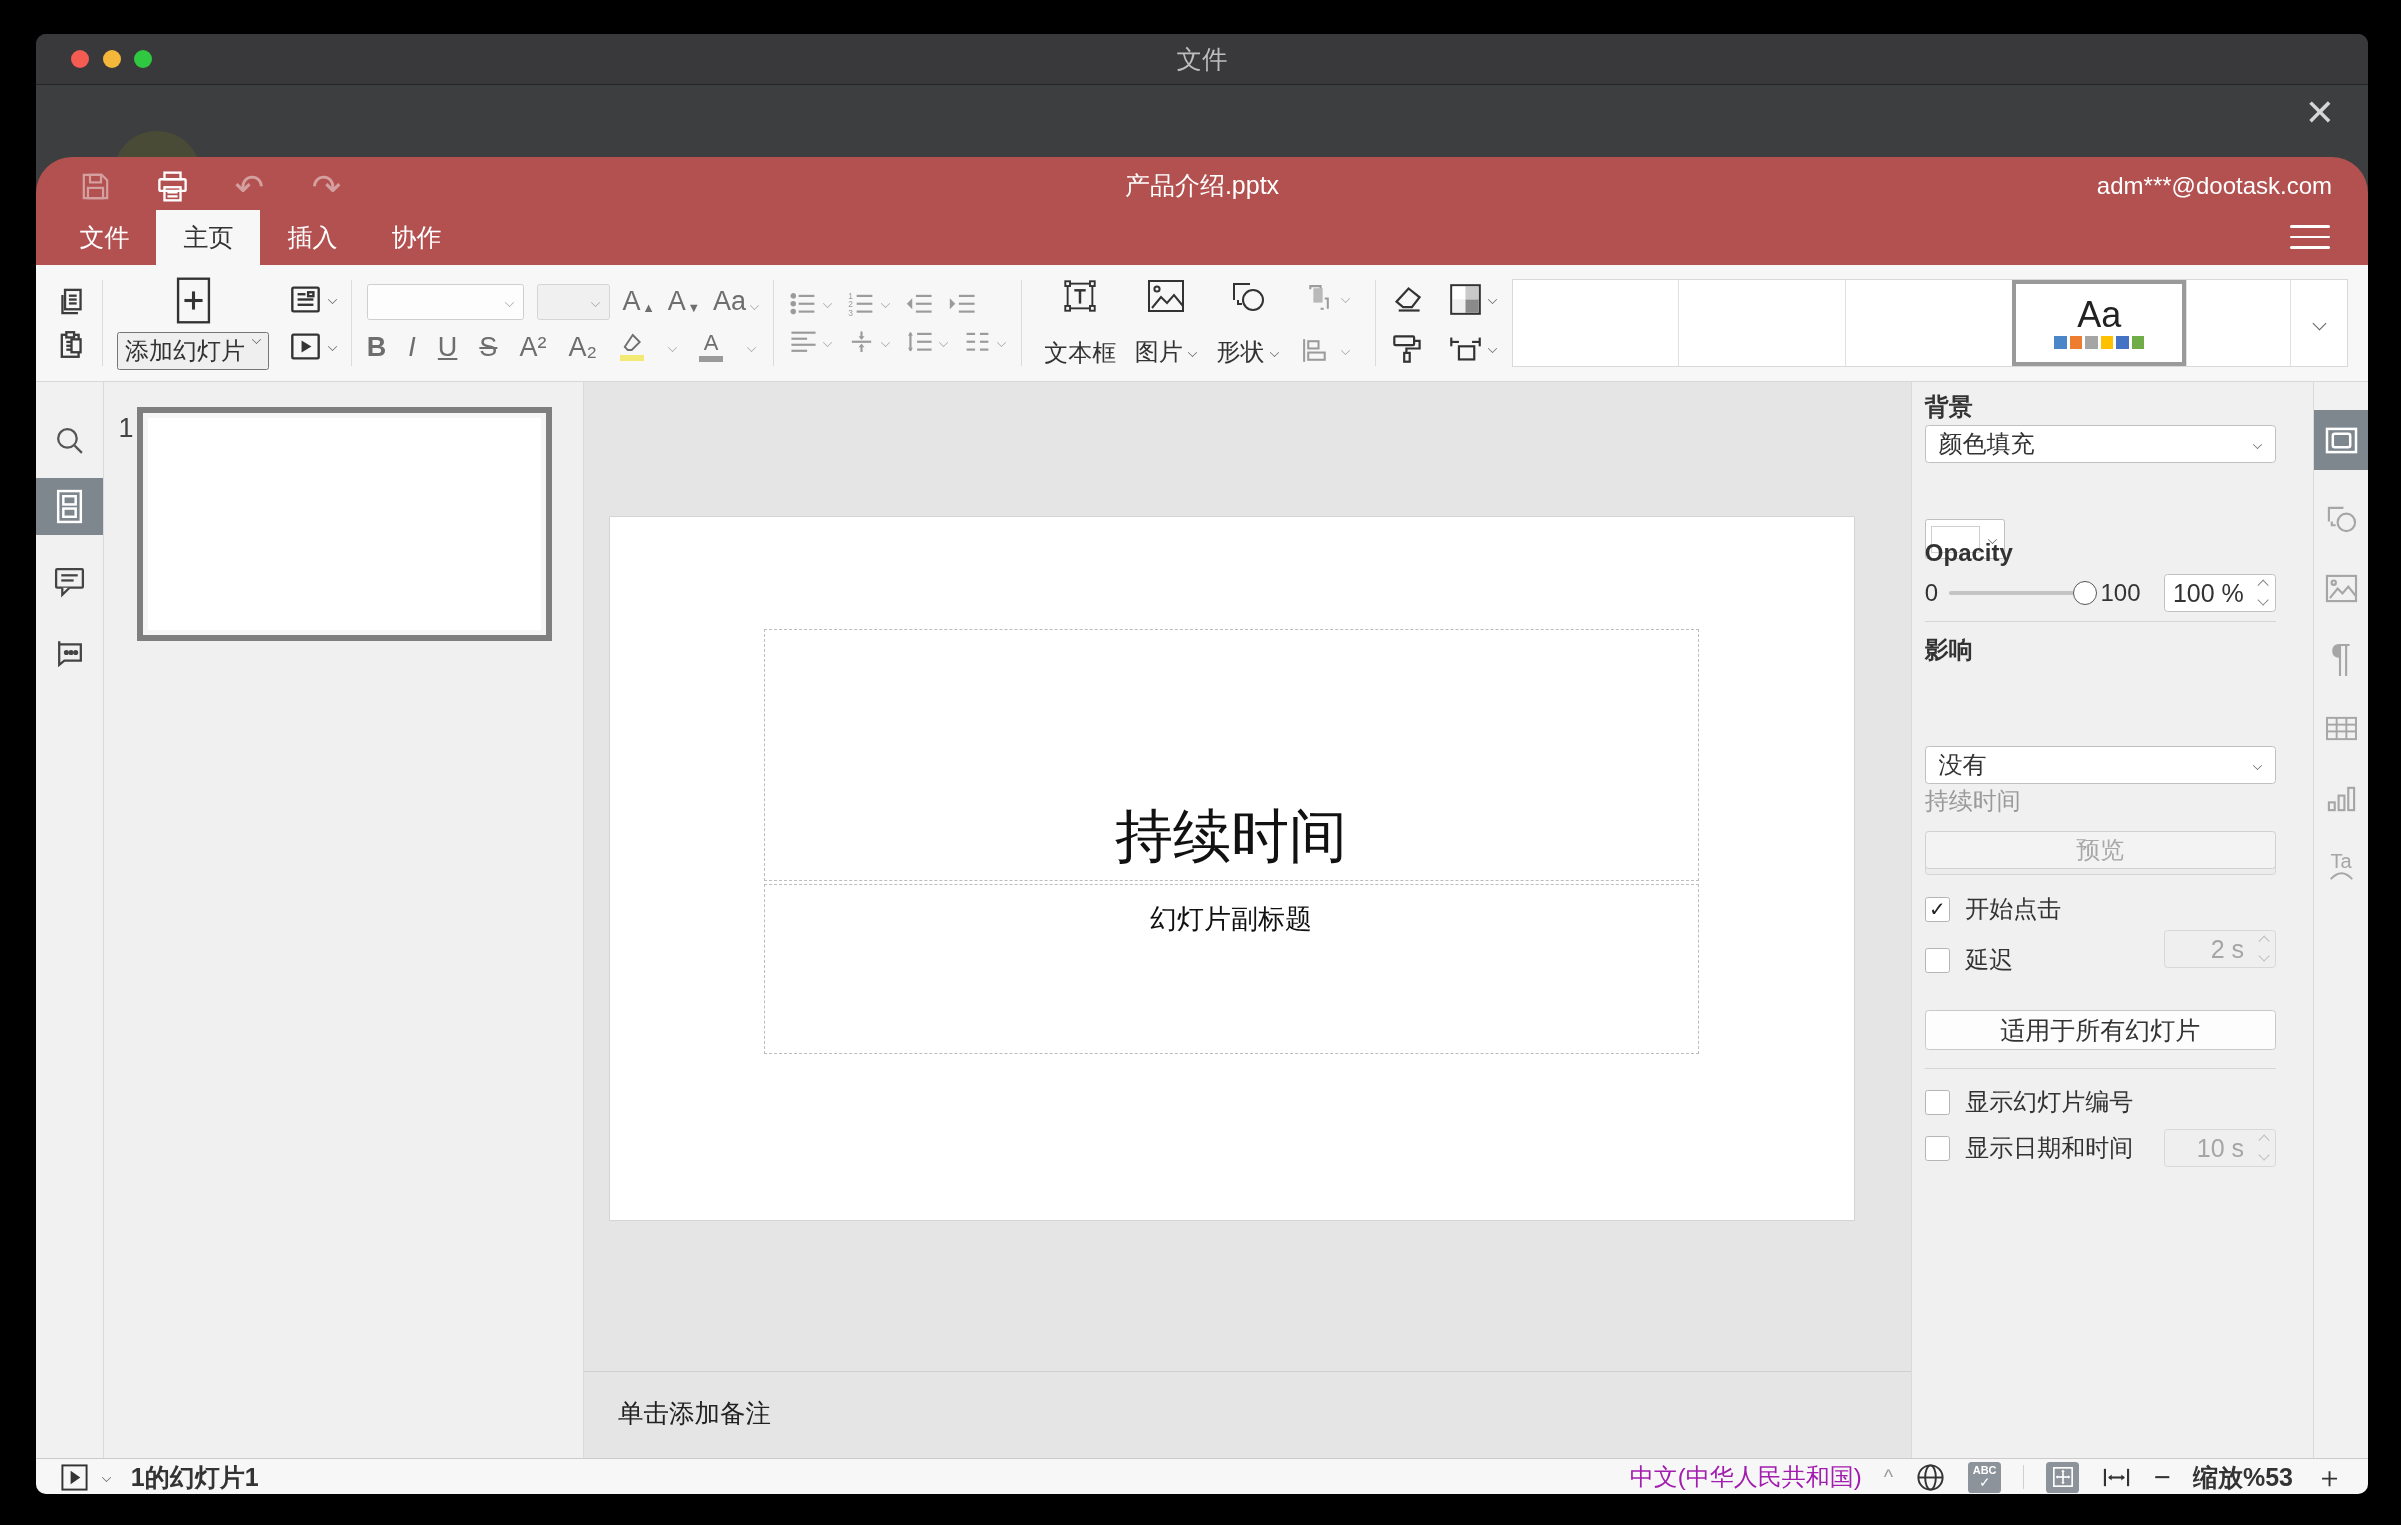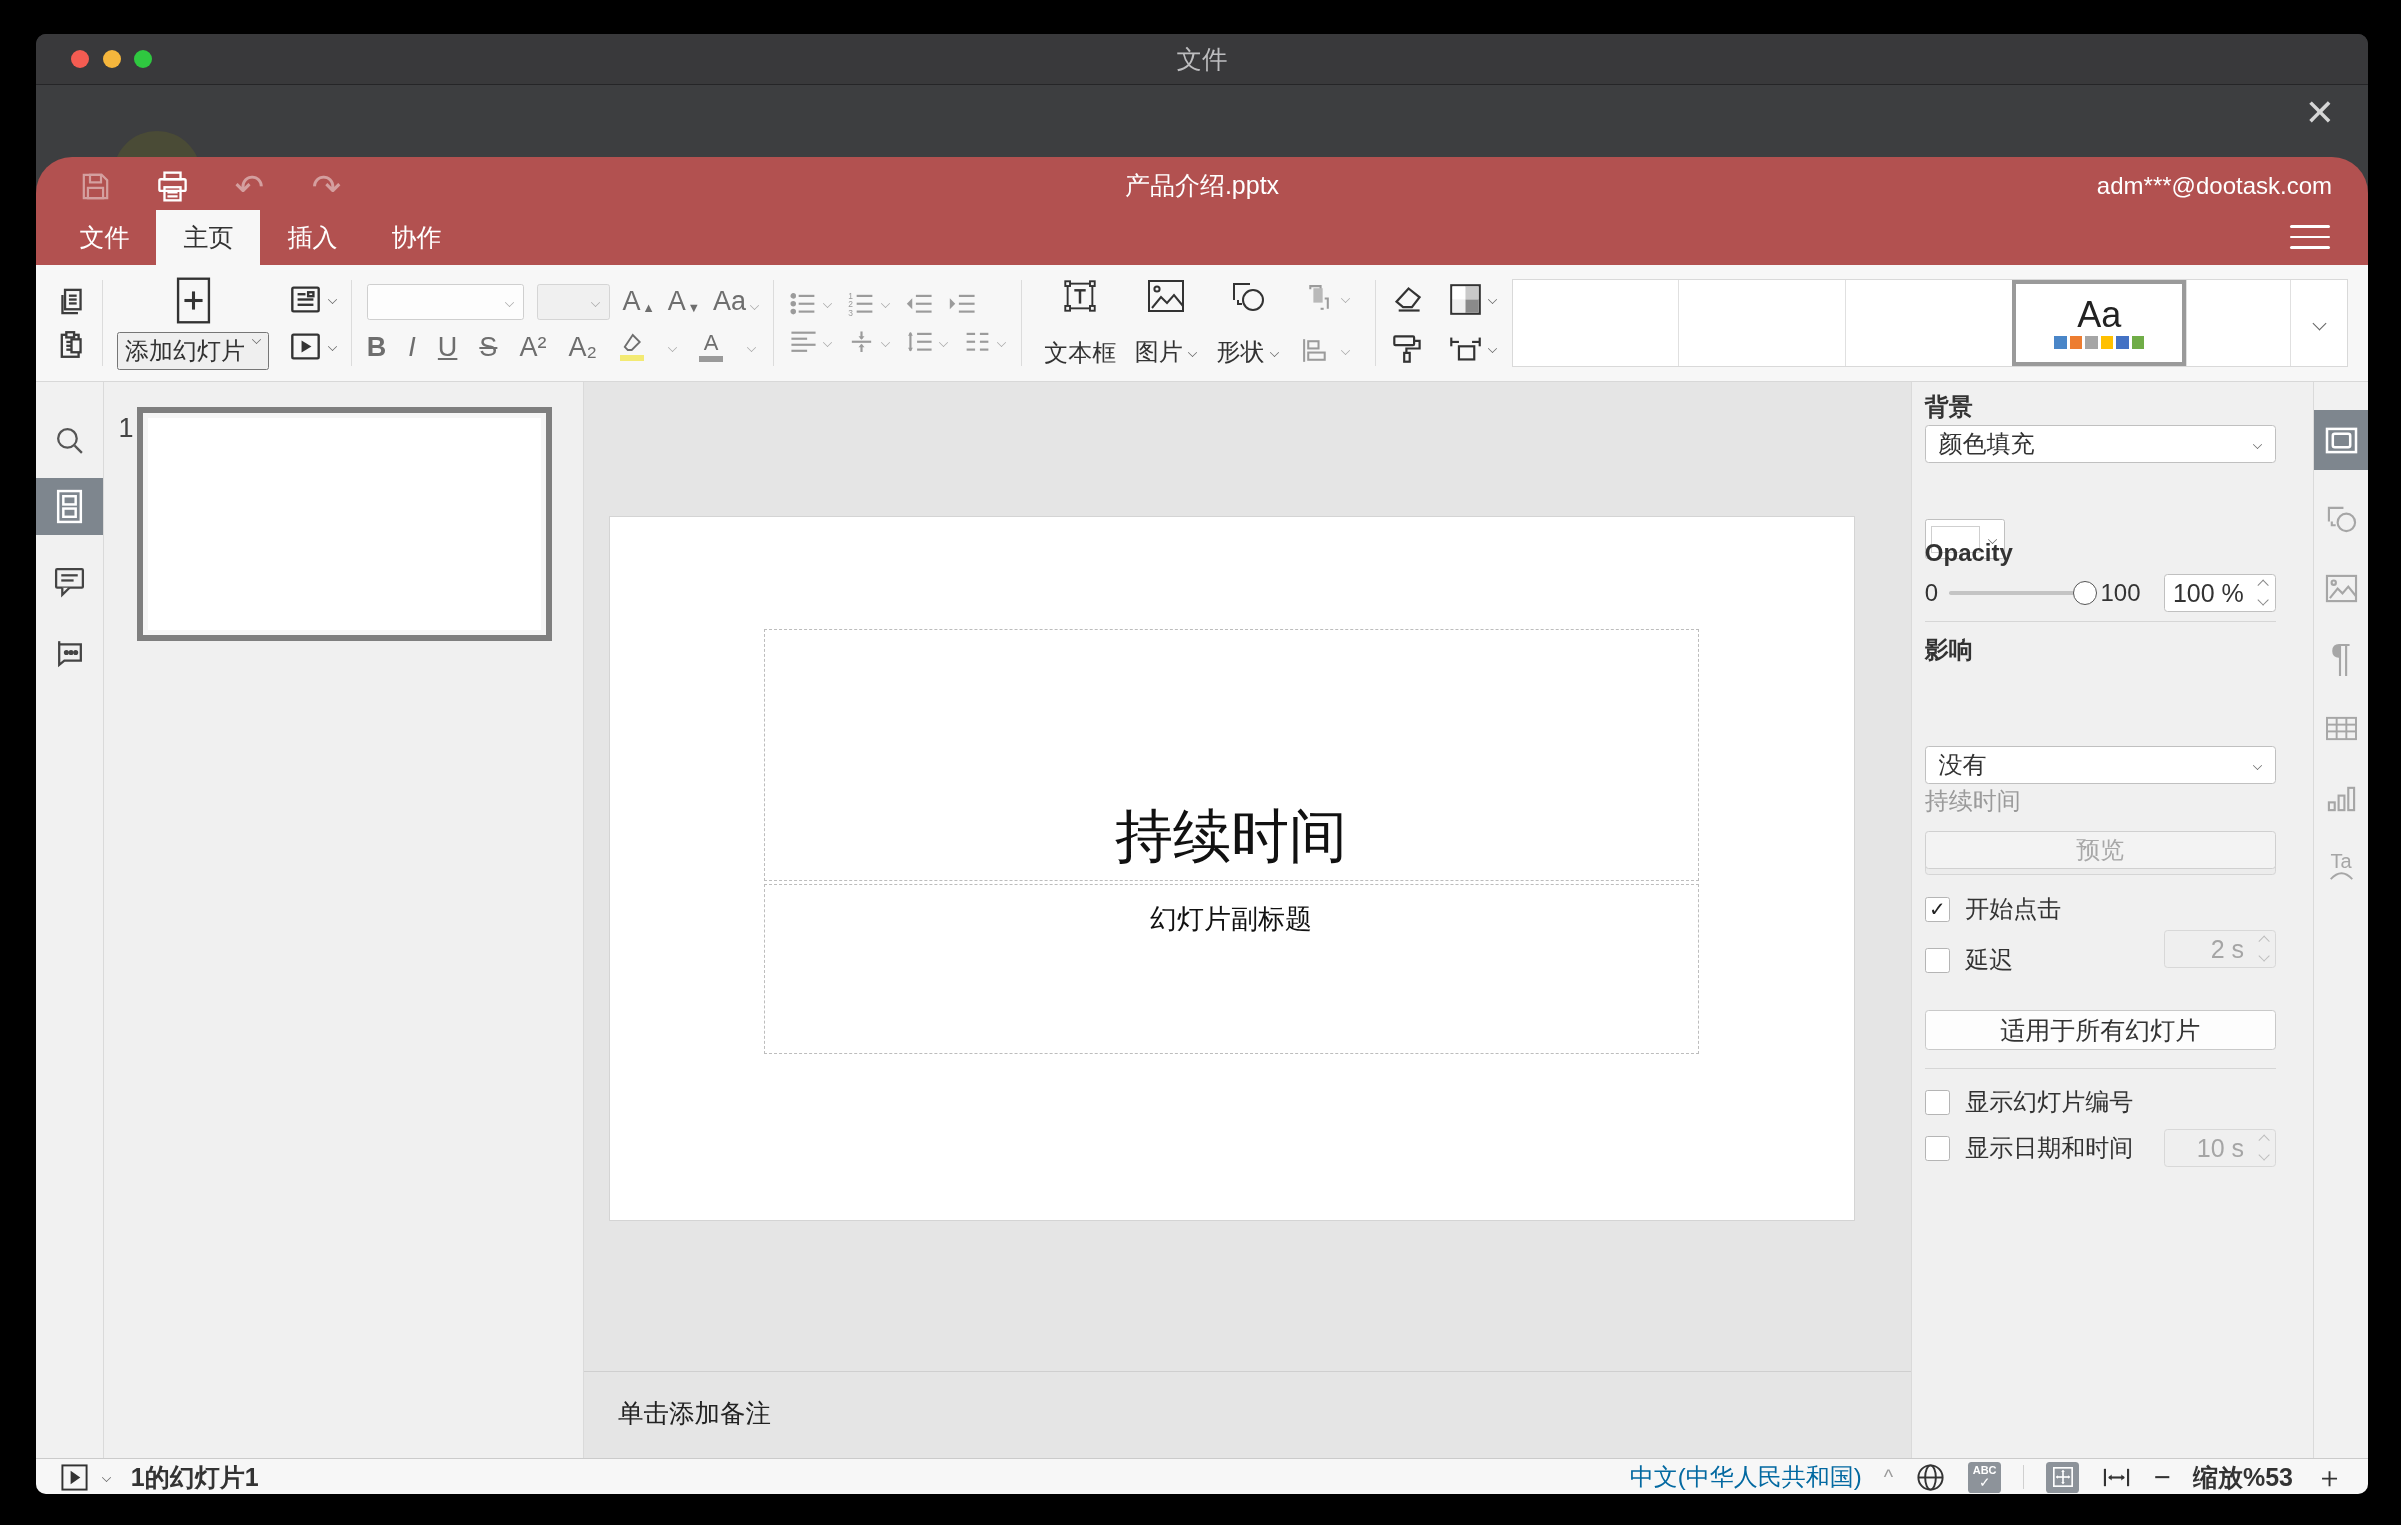--- a/index.html
+++ b/index.html
@@ -103,21 +103,21 @@
 .rslot{position:absolute;left:0;width:54px;height:51px;display:flex;align-items:center;justify-content:center;background:none;border:none;padding:0;color:#a6a6a6;}
 .rslot.sel{background:#7e868e;height:60px;color:#fff;}
 .rglyph{font-size:38px;line-height:1;color:#a6a6a6;}
 .ta-wrap{display:flex;flex-direction:column;align-items:center;color:#a6a6a6;}
 .ta-wrap span{font-size:20px;line-height:1;}
 
 .statusbar{height:37px;background:#f7f7f7;border-top:0.9px solid #cbcbcb;display:flex;align-items:center;padding:0 24px;position:relative;}
 .sb-left{display:flex;align-items:center;gap:11px;}
 .sb-slideinfo{font-size:25px;font-weight:bold;color:#333;margin-left:9px;}
 .sb-right{margin-left:auto;display:flex;align-items:center;gap:22px;}
-.sb-lang{font-size:24px;color:#0369a1;}
+.sb-lang{font-size:24px;color:#a21caf;}
 .sb-caret{font-size:20px;color:#9b9b9b;}
 .sb-block{width:33px;height:31px;border-radius:3.6px;background:#8d939a;display:flex;flex-direction:column;align-items:center;justify-content:center;border:none;padding:0;color:#fff;}
 .sb-abc{font-size:11px;font-weight:bold;line-height:1;color:#fff;}
 .sb-check{font-size:13.7px;line-height:1;color:#fff;}
 .sb-sep{width:0.9px;height:24px;background:#d0d0d0;}
 .sb-glyph{font-size:29px;color:#333;background:none;border:none;padding:0;line-height:1;}
 .sb-zoom{font-size:25px;font-weight:bold;color:#333;}
 svg{display:block;}
 </style>
 </head>

